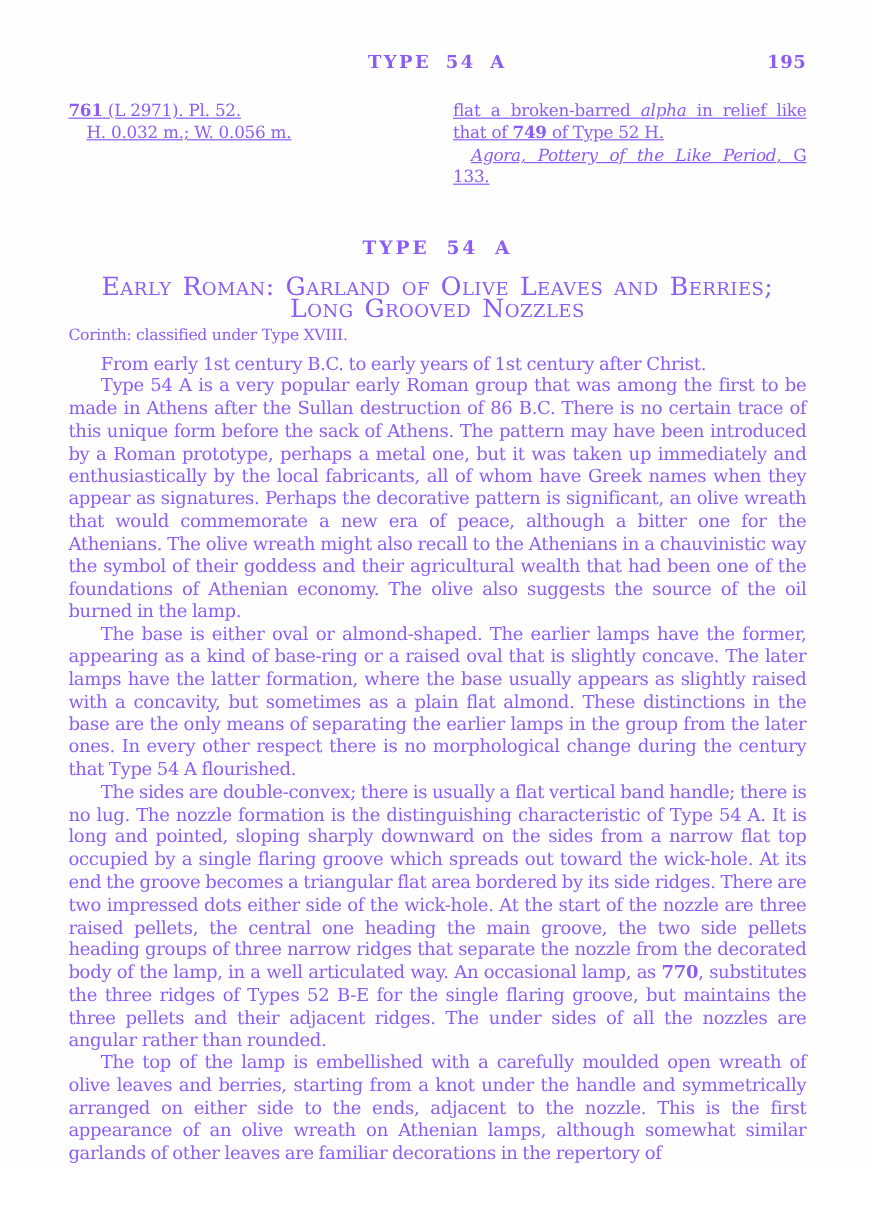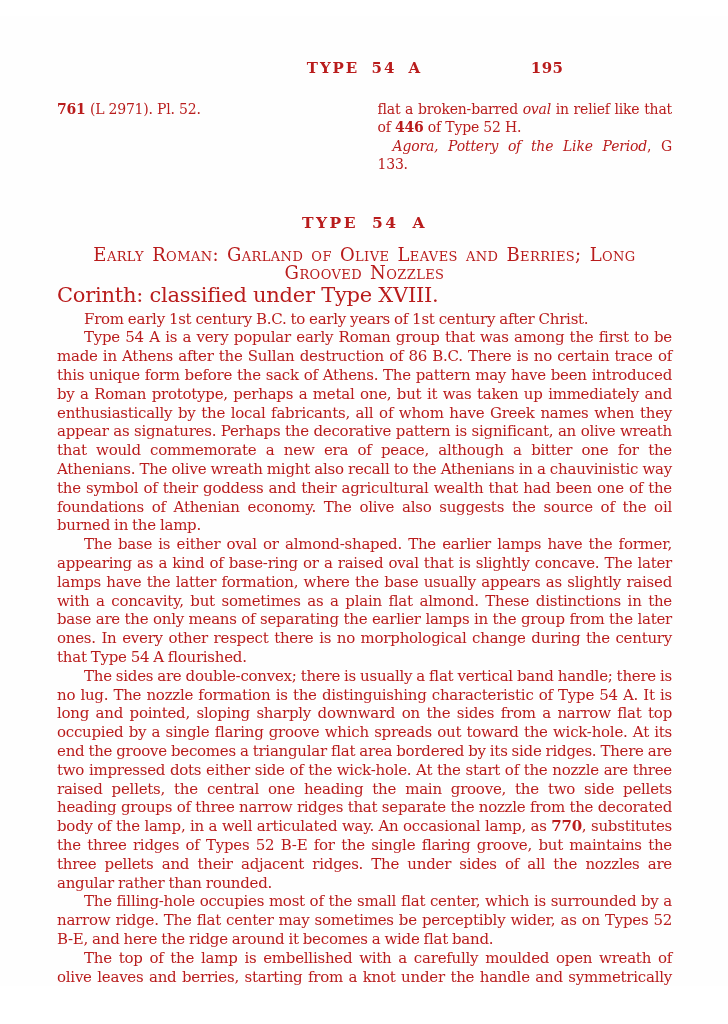--- a/index.html
+++ b/index.html
@@ -6,91 +6,90 @@
     margin: 0;
     padding: 0;
     background: #ffffff;
   }
   .page {
     position: relative;
     width: 728px;
     height: 970px;
     box-sizing: border-box;
     background: #fefefe;
-    color: #b91c1c;
+    color: #8b5cf6;
     font-family: "DejaVu Serif", serif;
     padding: 44px 56px 0 57px;
     overflow: hidden;
-    margin-top: 16px;
   }
   
   .running-head {
     display: grid;
     grid-template-columns: 1fr auto 1fr;
     align-items: baseline;
     font-size: 15px;
     font-weight: bold;
     line-height: 16px;
   }
   .running-title {
     grid-column: 2;
     letter-spacing: 2px;
     word-spacing: 5px;
     text-align: center;
   }
   .page-number {
     grid-column: 3;
-    text-align: center;
+    text-align: right;
     letter-spacing: 0.5px;
   }
   
   .catalog {
     display: grid;
     grid-template-columns: 1fr 1fr;
     column-gap: 26px;
     margin-top: 24px;
     font-size: 14px;
     line-height: 18.4px;
     letter-spacing: -0.2px;
     text-align: justify;
   }
-  .catalog p { margin: 0; }
+  .catalog p { margin: 0; text-decoration: underline; }
   .entry-head { margin-bottom: 6px; }
   .hang-indent { padding-left: 15px; margin-bottom: 5px; }
   .para-indent { text-indent: 15px; }
   .ref-line { text-indent: 15px; margin-top: 5px; margin-bottom: 5px; }
   
   .section-title {
     margin: 40px 0 0 0;
     text-align: center;
     font-size: 15.5px;
     font-weight: bold;
     letter-spacing: 2.5px;
     word-spacing: 6px;
     line-height: 18px;
   }
   .section-subtitle {
     margin: 14px 0 0 0;
     text-align: center;
     font-variant: small-caps;
     font-weight: normal;
-    font-size: 18px;
+    font-size: 21px;
     letter-spacing: 0.4px;
     word-spacing: 2px;
     line-height: 18px;
   }
   .nos-line {
     margin: 16px 0 0 0;
     font-size: 15px;
     line-height: 19px;
     letter-spacing: -0.25px;
   }
   .corinth-line {
     margin: 4px 0 0 0;
-    font-size: 21px;
+    font-size: 13px;
     line-height: 19px;
     letter-spacing: -0.25px;
   }
   
   .body-text {
     margin-top: 5px;
     font-size: 15px;
     line-height: 18.8px;
     letter-spacing: -0.25px;
     word-spacing: -0.5px;
@@ -111,36 +110,36 @@
 
   <header class="running-head">
     <span></span>
     <span class="running-title">TYPE 54 A</span>
     <span class="page-number">195</span>
   </header>
 
   <section class="catalog">
     <div class="col-left">
       <p class="entry-head"><b>761</b><span> (L 2971). Pl. 52.</span></p>
+      <p class="hang-indent">H. 0.032 m.; W. 0.056 m.</p>
     </div>
     <div class="col-right">
-      <p><span>flat a broken-barred </span><i>oval</i><span> in relief like that of </span><b>446</b><span> of Type 52 H.</span></p>
+      <p><span>flat a broken-barred </span><i>alpha</i><span> in relief like that of </span><b>749</b><span> of Type 52 H.</span></p>
       <p class="ref-line"><i>Agora, Pottery of the Like Period</i><span>, G 133.</span></p>
     </div>
   </section>
 
   <h2 class="section-title">TYPE 54 A</h2>
 
   <h3 class="section-subtitle">Early Roman: Garland of Olive Leaves and Berries; Long Grooved Nozzles</h3>
 
 
   <p class="corinth-line">Corinth: classified under Type XVIII.</p>
 
   <div class="body-text">
     <p>From early 1st century B.C. to early years of 1st century after Christ.</p>
     <p>Type 54 A is a very popular early Roman group that was among the first to be made in Athens after the Sullan destruction of 86 B.C. There is no certain trace of this unique form before the sack of Athens. The pattern may have been introduced by a Roman prototype, perhaps a metal one, but it was taken up immediately and enthusiastically by the local fabricants, all of whom have Greek names when they appear as signatures. Perhaps the decorative pattern is significant, an olive wreath that would commemorate a new era of peace, although a bitter one for the Athenians. The olive wreath might also recall to the Athenians in a chauvinistic way the symbol of their goddess and their agricultural wealth that had been one of the foundations of Athenian economy. The olive also suggests the source of the oil burned in the lamp.</p>
     <p>The base is either oval or almond-shaped. The earlier lamps have the former, appearing as a kind of base-ring or a raised oval that is slightly concave. The later lamps have the latter formation, where the base usually appears as slightly raised with a concavity, but sometimes as a plain flat almond. These distinctions in the base are the only means of separating the earlier lamps in the group from the later ones. In every other respect there is no morphological change during the century that Type 54 A flourished.</p>
     <p><span>The sides are double-convex; there is usually a flat vertical band handle; there is no lug. The nozzle formation is the distinguishing characteristic of Type 54 A. It is long and pointed, sloping sharply downward on the sides from a narrow flat top occupied by a single flaring groove which spreads out toward the wick-hole. At its end the groove becomes a triangular flat area bordered by its side ridges. There are two impressed dots either side of the wick-hole. At the start of the nozzle are three raised pellets, the central one heading the main groove, the two side pellets heading groups of three narrow ridges that separate the nozzle from the decorated body of the lamp, in a well articulated way. An occasional lamp, as </span><b>770</b><span>, substitutes the three ridges of Types 52 B-E for the single flaring groove, but maintains the three pellets and their adjacent ridges. The under sides of all the nozzles are angular rather than rounded.</span></p>
-    <p>The filling-hole occupies most of the small flat center, which is surrounded by a narrow ridge. The flat center may sometimes be perceptibly wider, as on Types 52 B-E, and here the ridge around it becomes a wide flat band.</p>
     <p>The top of the lamp is embellished with a carefully moulded open wreath of olive leaves and berries, starting from a knot under the handle and symmetrically arranged on either side to the ends, adjacent to the nozzle. This is the first appearance of an olive wreath on Athenian lamps, although somewhat similar garlands of other leaves are familiar decorations in the repertory of</p>
   </div>
 
 </div>
 
 </body></html>

